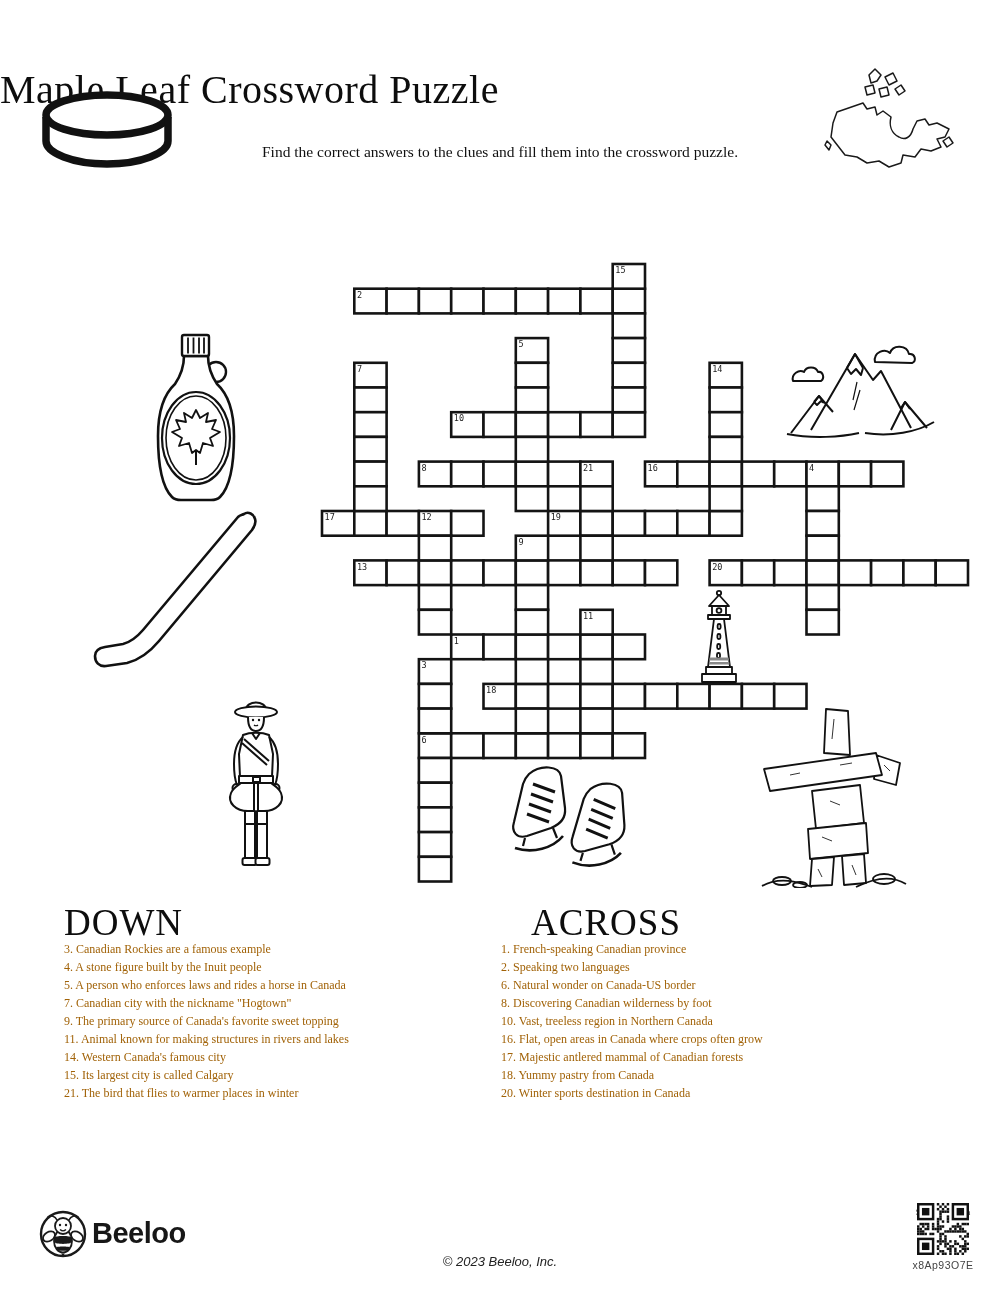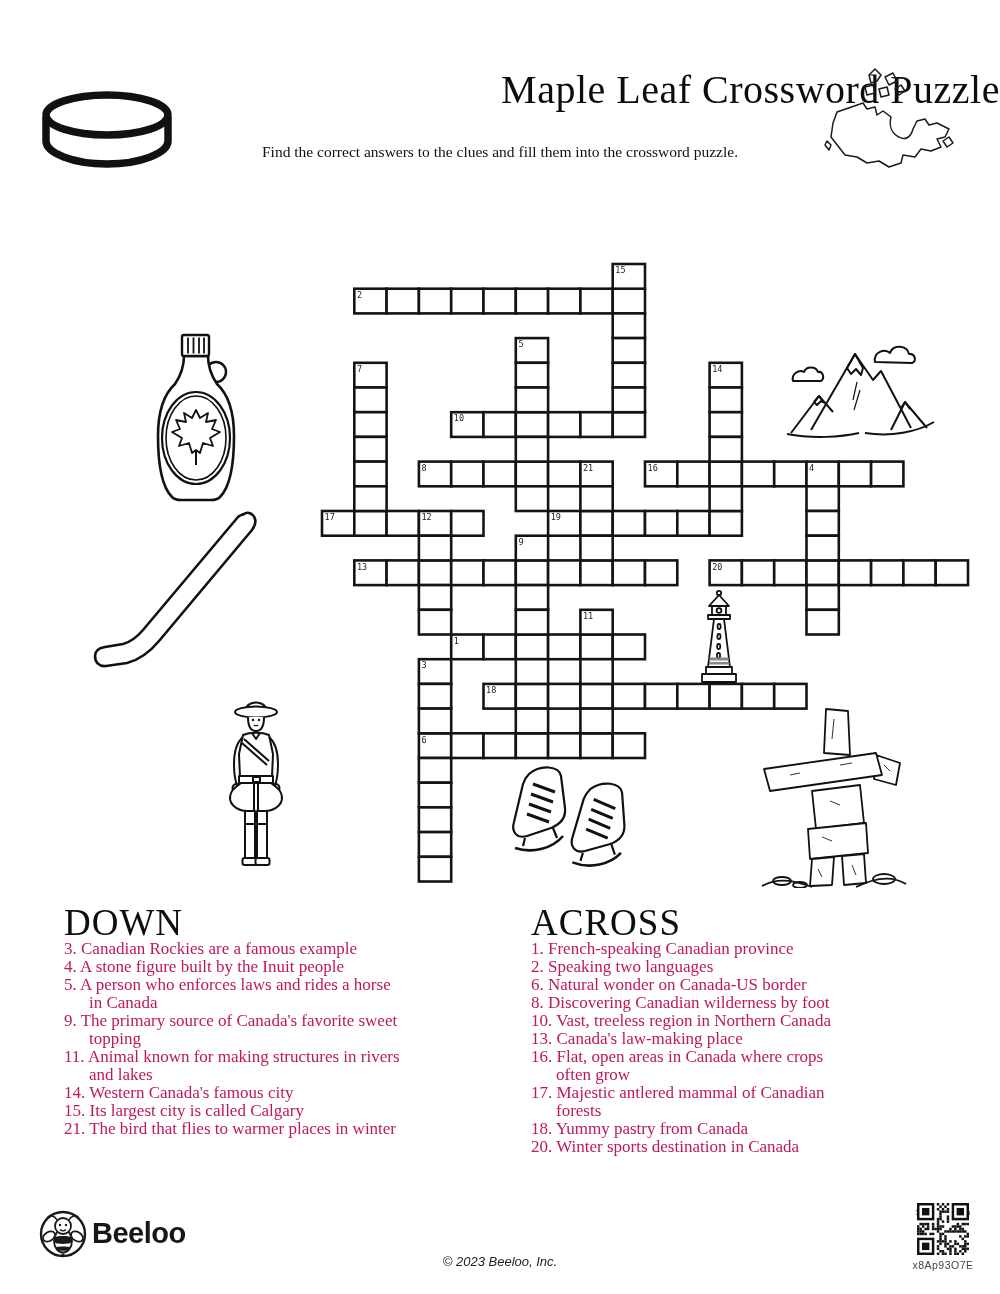--- a/index.html
+++ b/index.html
@@ -1,29 +1,29 @@
 <!DOCTYPE html>
 <html><head>
 <meta charset="utf-8">
 <style>
   html,body{margin:0;padding:0;background:#e8e8e8;}
   #page{position:relative;width:1000px;height:1294px;background:#ffffff;margin:0 auto;
         font-family:"Liberation Serif",serif;color:#111;overflow:hidden;}
   .abs{position:absolute;}
   
-  #title{left:0;right:0;top:66px;text-align:right;font-size:40px;letter-spacing:.5px;color:#0d0d0d;}
+  #title{left:0;right:0;top:66px;text-align:left;font-size:40px;letter-spacing:.5px;color:#0d0d0d;}
   #subtitle{left:0;right:0;top:143px;text-align:center;font-size:15.5px;color:#101010;}
   
   .clues-title{font-size:37px;letter-spacing:1px;color:#0d0d0d;line-height:1;}
   #down-title{left:64px;top:904px;}
   #across-title{left:531px;top:904px;}
   .clue-list{top:940px;}
   #down-list{left:64px;width:342px;}
-  #across-list{left:531px;width:320px;}
-  .clue{font-size:17px;line-height:18px;padding-left:25px;text-indent:-25px;color:#be185d;}
+  #across-list{left:501px;width:320px;}
+  .clue{font-size:12px;line-height:18px;padding-left:25px;text-indent:-25px;color:#a16207;}
   
   #brand-text{left:92px;top:1219px;font-family:"Liberation Sans",sans-serif;font-weight:700;
               font-size:29px;line-height:1;color:#171717;letter-spacing:-0.5px;}
   #copyright{left:0;right:0;top:1254px;text-align:center;font-family:"Liberation Sans",sans-serif;
              font-size:13px;color:#222;font-style:italic;}
   #qr-label{left:900px;width:86px;top:1188px;text-align:center;font-family:Liberation Serif, serif;
             font-size:8px;color:#333;margin-top:20px;}
   #qr-code-text{left:898px;width:90px;top:1259px;text-align:center;font-family:"Liberation Sans",sans-serif;
             font-size:10.5px;letter-spacing:.5px;color:#444;}
   svg{display:block;}
@@ -316,35 +316,35 @@
     <g stroke="#333" stroke-width="1" fill="none">
       <path d="M74,16 L72,36 M30,72 L40,70 M80,62 L92,60 M124,62 L130,68 M70,98 L80,102 M62,134 L72,138 M58,166 L62,174 M92,162 L96,172"></path>
     </g>
   </svg>
 
   <div class="abs clues-title" id="down-title">DOWN</div>
   <div class="abs clue-list" id="down-list">
       <div class="clue">3. Canadian Rockies are a famous example</div>
       <div class="clue">4. A stone figure built by the Inuit people</div>
       <div class="clue">5. A person who enforces laws and rides a horse in Canada</div>
+      <div class="clue">7. Canadian city with the nickname "Hogtown"</div>
       <div class="clue">9. The primary source of Canada's favorite sweet topping</div>
       <div class="clue">11. Animal known for making structures in rivers and lakes</div>
       <div class="clue">14. Western Canada's famous city</div>
       <div class="clue">15. Its largest city is called Calgary</div>
       <div class="clue">21. The bird that flies to warmer places in winter</div>
     </div>
 
   <div class="abs clues-title" id="across-title">ACROSS</div>
   <div class="abs clue-list" id="across-list">
       <div class="clue">1. French-speaking Canadian province</div>
       <div class="clue">2. Speaking two languages</div>
       <div class="clue">6. Natural wonder on Canada-US border</div>
       <div class="clue">8. Discovering Canadian wilderness by foot</div>
       <div class="clue">10. Vast, treeless region in Northern Canada</div>
-      <div class="clue">13. Canada's law-making place</div>
       <div class="clue">16. Flat, open areas in Canada where crops often grow</div>
       <div class="clue">17. Majestic antlered mammal of Canadian forests</div>
       <div class="clue">18. Yummy pastry from Canada</div>
       <div class="clue">20. Winter sports destination in Canada</div>
     </div>
 
   <svg class="abs" style="left:38px;top:1209px" width="50" height="50" viewBox="0 0 50 50">
     <circle cx="25" cy="25" r="22" fill="#fff" stroke="#1a1a1a" stroke-width="2.4"></circle>
     <path d="M19,11 C17,7 13,6 11,8 M31,11 C33,7 37,6 39,8" fill="none" stroke="#1a1a1a" stroke-width="1.6"></path>
     <circle cx="10.6" cy="8" r="1.3" fill="#1a1a1a"></circle>

